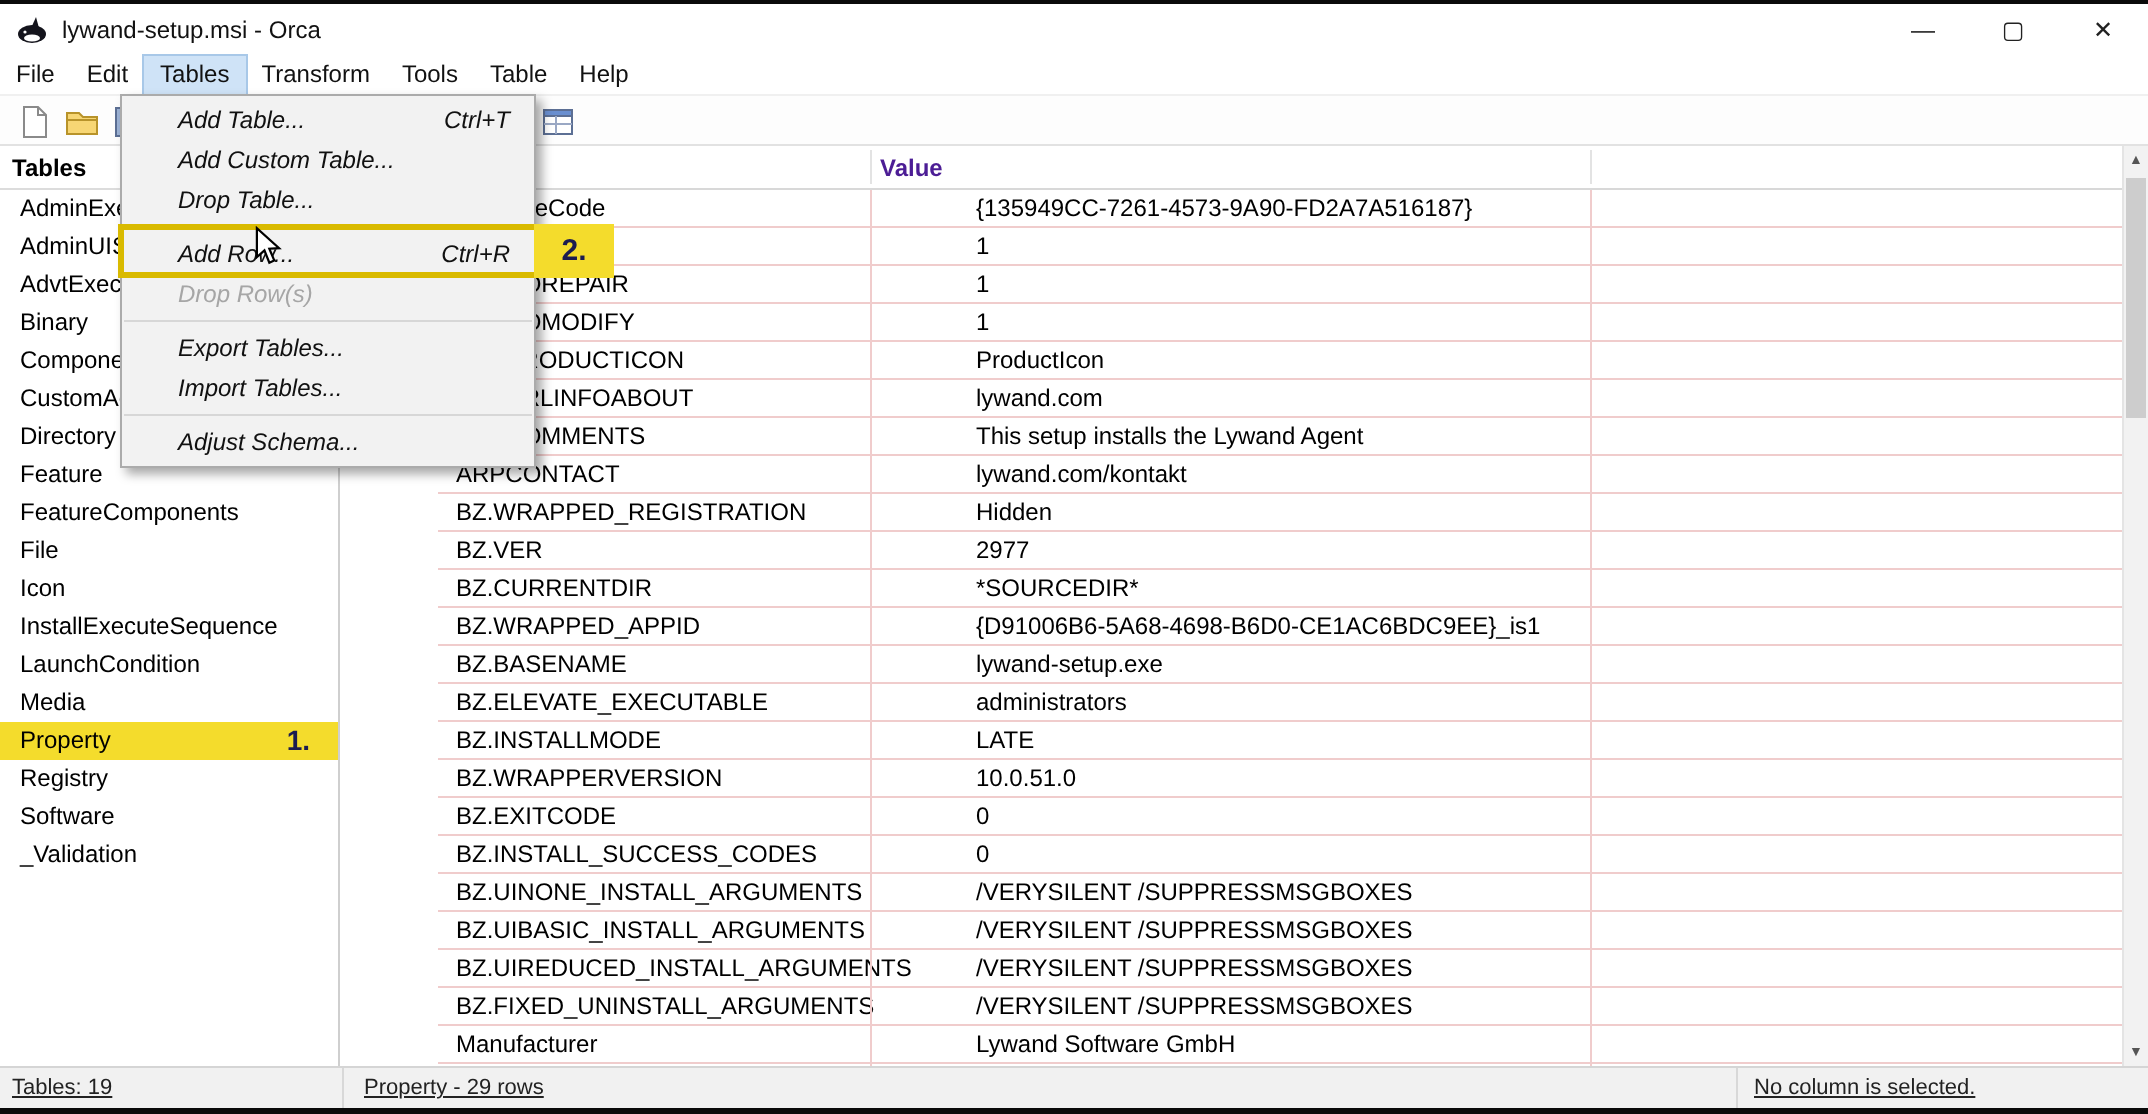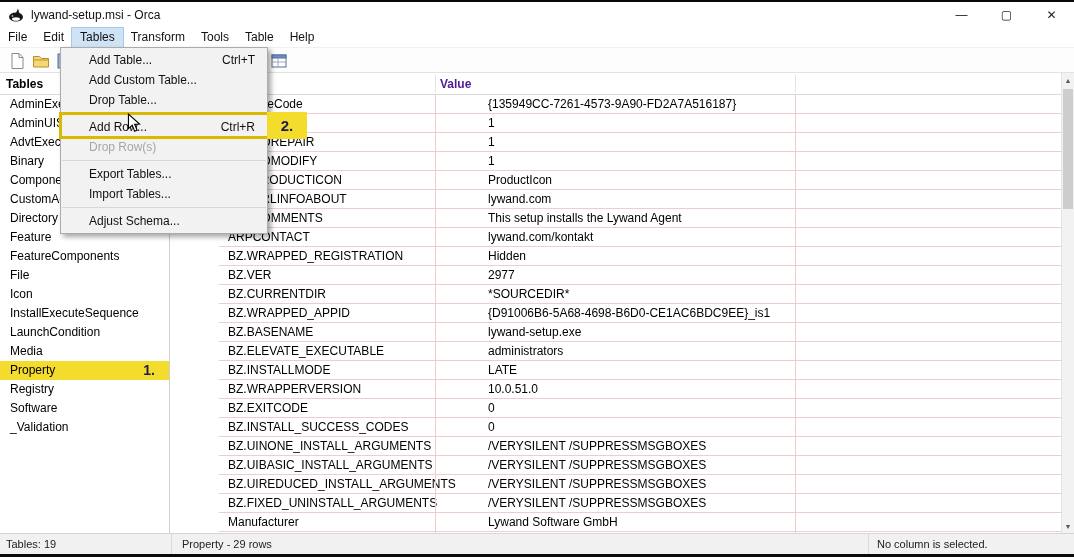--- a/index.html
+++ b/index.html
@@ -60,29 +60,29 @@
   .vscroll { position:absolute; right:0; top:0; bottom:0; width:13px; background:#f2f2f2;
              border-left:1px solid #e4e4e4; }
   .scroll-arrow { height:14px; display:flex; align-items:center; justify-content:center;
                   font-size:7px; color:#555; }
   .scroll-thumb { position:absolute; left:1px; right:1px; top:16px; height:120px; background:#cdcdcd; }
   .scroll-arrow.down { position:absolute; bottom:0; left:0; right:0; }
 
   
   .statusbar { position:absolute; left:0; right:0; top:533px; height:21px; background:#f1f1f1;
                border-top:1px solid #d5d5d5; display:flex; align-items:center; font-size:11px; color:#222; }
-  .status-panel { height:100%; display:flex; align-items:center; }
+  .status-panel { height:100%; display:flex; align-items:center;text-decoration:underline; }
   .sp1 { width:171px; padding-left:6px; }
   .sp2 { width:697px; padding-left:10px; border-left:1px solid #d8d8d8; }
   .sp3 { flex:1; padding-left:8px; border-left:1px solid #d8d8d8; }
 
   
   .dropdown { position:absolute; left:60px; top:47px; width:208px; background:#f2f2f2;
               border:1px solid #ababab; box-shadow:3px 3px 5px rgba(0,0,0,0.35); z-index:10;
-              padding:2px 0; }
+              padding:2px 0;font-style:italic; }
   .menu-item { height:20px; display:flex; align-items:center; padding:0 12px 0 28px;
                font-size:12px; color:#111; }
   .mi-shortcut { margin-left:auto; }
   .menu-item.disabled { color:var(--disabled-text); }
   .menu-item.separator { height:7px; padding:0 1px; align-items:center; }
   .menu-item.separator::before { content:""; display:block; width:100%; height:1px; background:#d7d7d7; }
 
   
   .annot-box { position:absolute; left:59px; top:112px; width:248px; height:27px;
                border:3px solid var(--annotation-border); z-index:20; }

